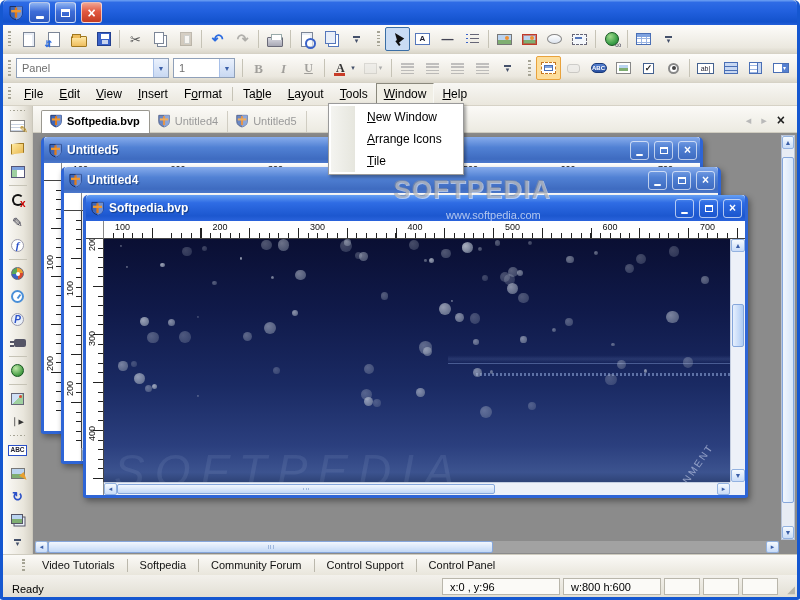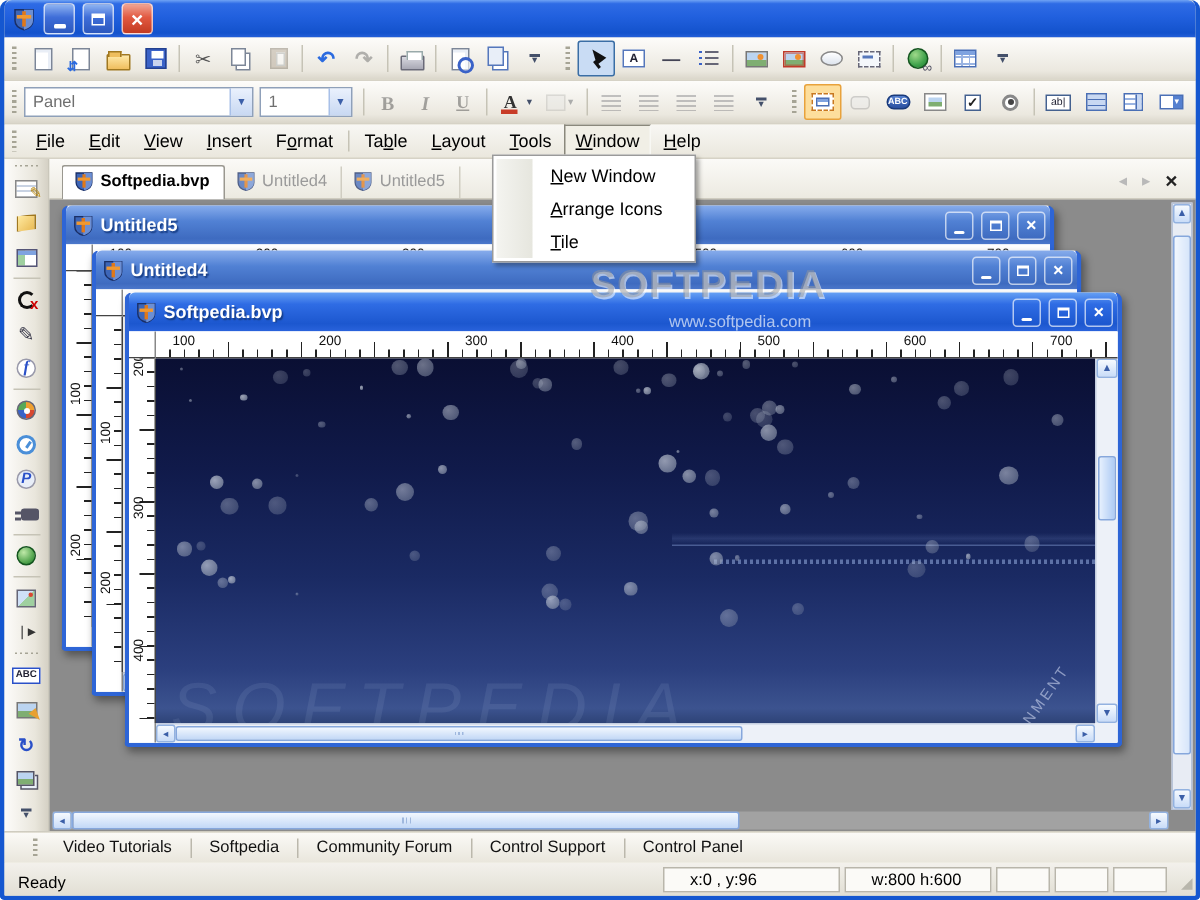--- a/index.html
+++ b/index.html
@@ -198,21 +198,21 @@
 .sb-h .sbthumb{top:1px;bottom:1px;left:0;width:63%;background:linear-gradient(180deg,#F2F7FE,#C2D8F6);}
 .sb-h .sbthumb::after,.mdi-sb-h .sbthumb::after{content:"";position:absolute;left:50%;top:3px;bottom:3px;width:6px;transform:translateX(-50%);background:repeating-linear-gradient(90deg,#9FB8DE 0 1px,transparent 1px 2.5px);}
 .sbc{grid-column:3;grid-row:3;background:#EDF1F8;}
 .blankc{grid-column:1;grid-row:3;background:#fff;border-right:1px solid #888;}
 
 #linksbar{flex:0 0 21px;display:flex;align-items:center;background:linear-gradient(180deg,#FBFAF7,#E9E6DC);border-top:1px solid #CFCCC0;padding-left:16px;}
 .link{padding:2px 12px;color:#111;white-space:nowrap;}
 .lsep{width:1px;height:13px;background:#BBB8AC;}
 #statusbar{flex:0 0 22px;display:flex;align-items:flex-end;background:linear-gradient(180deg,#F3F1EC,#E2DFD4);padding:2px 2px 2px 9px;gap:3px;font-size:11px;color:#000;}
 #statusbar .ready{flex:1;}
-.spanel{border:1px solid #B9B6AB;background:#FBFAF7;height:17px;display:flex;align-items:center;padding:0 17px;}
+.spanel{border:1px solid #B9B6AB;background:#FBFAF7;height:17px;display:flex;align-items:center;padding:0 7px;}
 .spanel.sm{width:36px;}
 #resize-grip{width:14px;height:16px;display:flex;align-items:flex-end;justify-content:flex-end;color:#B8B6AC;font-size:10px;line-height:10px;}
 
 #wm-title{position:absolute;left:390px;top:174px;z-index:120;font-size:26px;font-weight:bold;letter-spacing:1px;color:rgba(150,150,150,.5);text-shadow:1px 1px 0 rgba(255,255,255,.55);pointer-events:none;}
 #wm-url{position:absolute;left:443px;top:209px;z-index:120;font-size:11px;color:rgba(255,255,255,.65);pointer-events:none;}
 </style>
 </head>
 <body>
 
 <svg style="position:absolute;width:0;height:0" aria-hidden="true">

